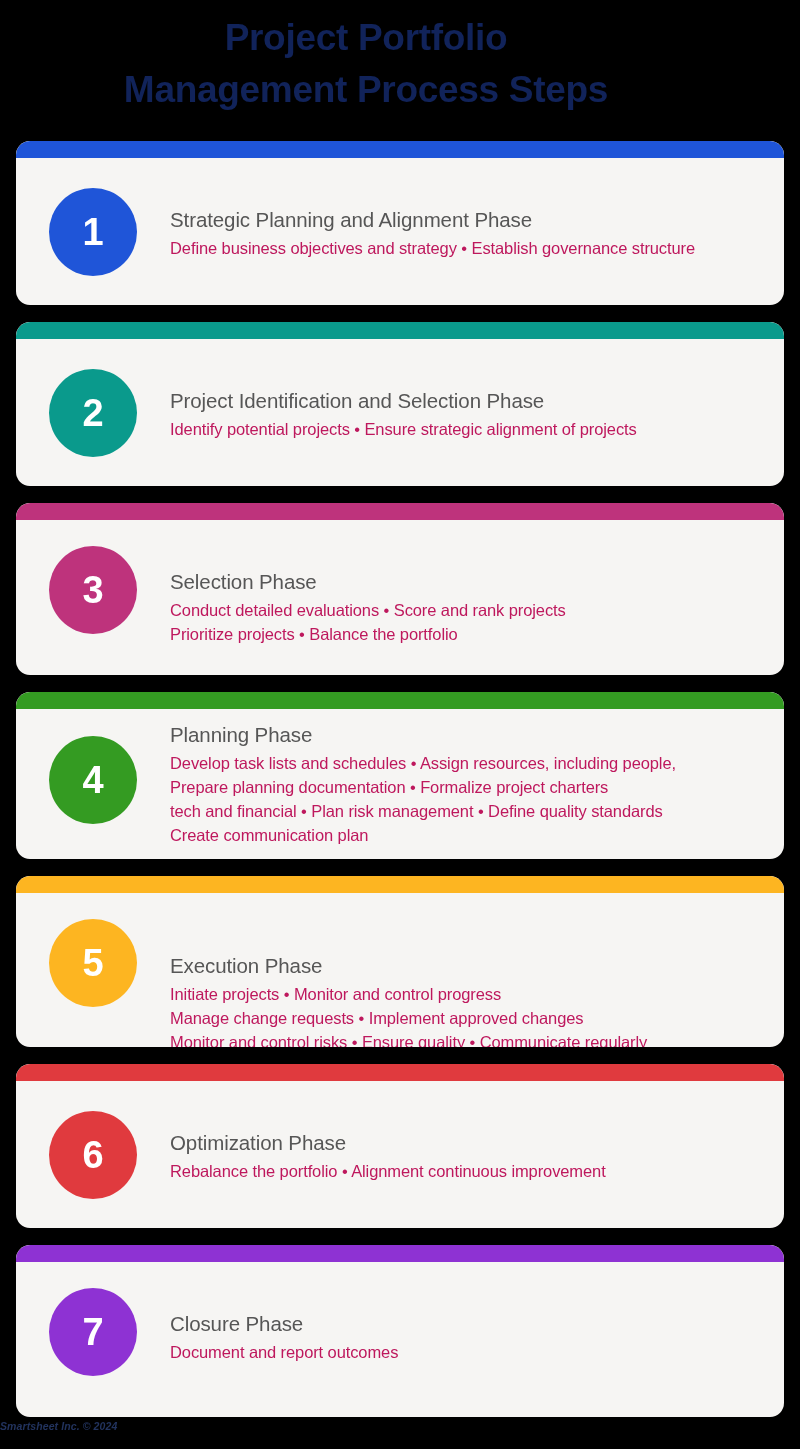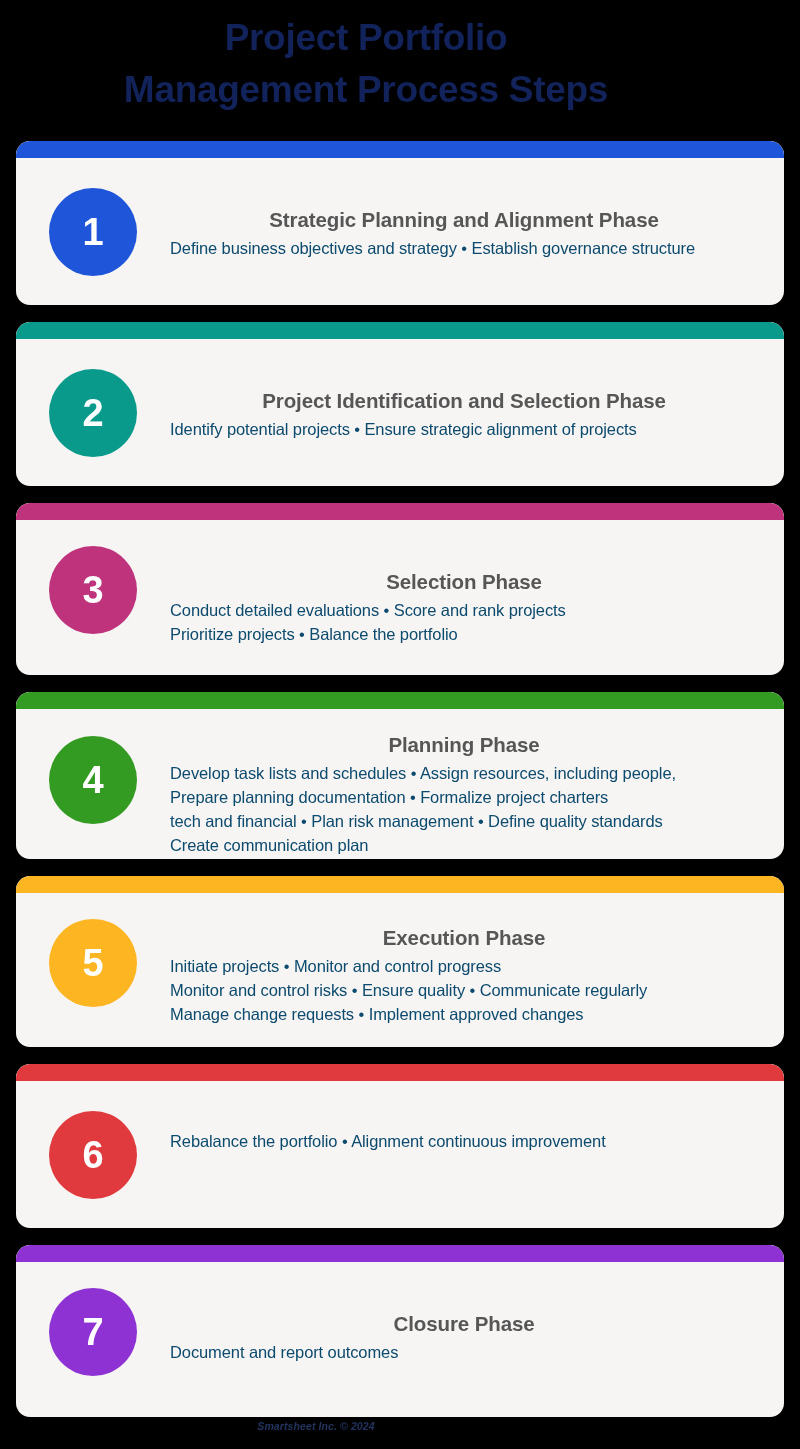--- a/index.html
+++ b/index.html
@@ -101,57 +101,55 @@
   .text-wrap {
     flex: 1 1 auto;
     padding-top: 48px;
     padding-right: 26px;
     box-sizing: border-box;
   }
 
   .card-title {
     color: #565656;
     font-size: 20.5px;
-    font-weight: bold;
+    font-weight: normal;
     line-height: 27px;
     margin: 0 0 3px 0;
     letter-spacing: -0.1px;
-    text-align: center;
   }
 
   .card-desc-line {
-    color: #0c4a6e;
+    color: #be185d;
     font-size: 16.5px;
     line-height: 24px;
     margin: 0;
     letter-spacing: -0.1px;
     white-space: nowrap;
   }
 
   
   .card.lines-1 { height: 164px; }
   .card.lines-2 { height: 172px; }
   .card.lines-3 { height: 171px; }
   .card.lines-4 { height: 167px; }
 
   .card.lines-2 .text-wrap { }
-  .card.lines-3 .text-wrap { padding-top: 31px; }
-  .card.lines-4 .text-wrap { padding-top: 22px; }
+  .card.lines-3 .text-wrap { padding-top: 31px; margin-top: 28px; }
+  .card.lines-4 .text-wrap { padding-top: 12px; }
 
   .card.lines-2 .badge-wrap { padding-top: 26px; }
   .card.lines-3 .badge-wrap { padding-top: 26px; }
   .card.lines-4 .badge-wrap { padding-top: 27px; }
 
   
   .footer {
     position: absolute;
     left: 0;
     top: 1420px;
     width: 632px;
-    text-align: center;
     color: #22335E;
     font-size: 10.5px;
     font-style: italic;
     font-weight: bold;
     letter-spacing: 0.1px;
   }
 </style>
 </head>
 <body>
 
@@ -217,32 +215,33 @@
       </div>
       <div class="card lines-3">
         <div class="card-topbar" style="background: rgb(253, 181, 33);"></div>
         <div class="card-body">
           <div class="badge-wrap">
             <div class="badge" style="background: rgb(253, 181, 33);">5</div>
           </div>
           <div class="text-wrap">
             <div class="card-title">Execution Phase</div>
             <div class="card-desc-line">Initiate projects • Monitor and control progress</div>
+            <div class="card-desc-line">Manage change requests • Implement approved changes</div>
             <div class="card-desc-line">Monitor and control risks • Ensure quality • Communicate regularly</div>
-            <div class="card-desc-line">Manage change requests • Implement approved changes</div>
           </div>
         </div>
       </div>
       <div class="card lines-1">
         <div class="card-topbar" style="background: rgb(224, 58, 62);"></div>
         <div class="card-body">
           <div class="badge-wrap">
             <div class="badge" style="background: rgb(224, 58, 62);">6</div>
           </div>
           <div class="text-wrap">
+            <div class="card-title">Optimization Phase</div>
             <div class="card-desc-line">Rebalance the portfolio • Alignment continuous improvement</div>
           </div>
         </div>
       </div>
       <div class="card lines-2">
         <div class="card-topbar" style="background: rgb(142, 50, 211);"></div>
         <div class="card-body">
           <div class="badge-wrap">
             <div class="badge" style="background: rgb(142, 50, 211);">7</div>
           </div>

